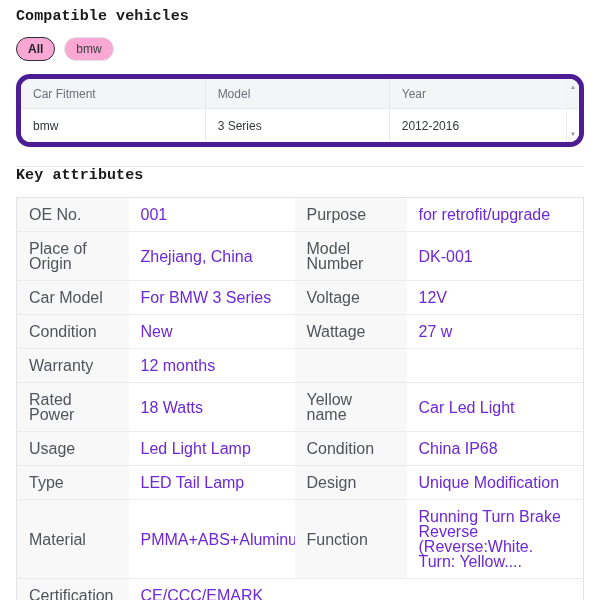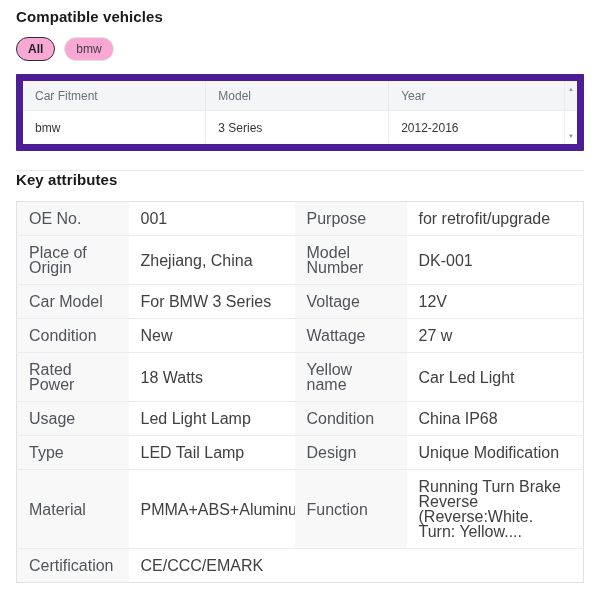--- a/index.html
+++ b/index.html
@@ -1,42 +1,42 @@
 <!DOCTYPE html>
 <html><head>
 <meta charset="utf-8">
 <style>
   html,body{margin:0;padding:0;width:600px;height:600px;background:#fff;overflow:hidden;}
   body{font-family:"Liberation Sans","DejaVu Sans",sans-serif;color:#222;box-sizing:border-box;padding:8px 16px 0 16px;}
-  h2.section-title{font-size:15px;font-weight:700;color:#1a1a1a;margin:0;letter-spacing:.1px;}
+  h2.section-title{font-size:15px;font-weight:700;color:#1a1a1a;margin:0;letter-spacing:.1px;font-family:Liberation Mono, monospace;}
 
   
   .pill-row{display:flex;gap:9px;margin:12px 0 0 0;}
   .pill{border-radius:999px;background:#f9a8d4;font-size:12px;height:24px;padding:0 11px;display:inline-flex;align-items:center;justify-content:center;cursor:pointer;font-family:inherit;}
   .pill.selected{border:1.5px solid #2b2f36;color:#1e2126;font-weight:700;}
   .pill:not(.selected){border:1px solid #e1e3e6;color:#3c4046;font-weight:400;}
 
   
-  .veh-table-wrap{position:relative;border:7px solid #4c1d95;border-radius:1px;margin-top:13px;overflow:hidden;}
+  .veh-table-wrap{position:relative;border:5px solid #4c1d95;border-radius:14px;margin-top:13px;overflow:hidden;}
   table{border-collapse:collapse;width:100%;}
   .veh-table th{background:#f4f5f7;height:29px;font-weight:400;color:#6b7078;text-align:left;padding:0 12px;font-size:12px;border-bottom:1px solid #e7e9eb;}
   .veh-table td{height:33px;padding:0 12px;font-size:12px;color:#33373c;background:#fff;}
   .veh-table th + th,.veh-table td + td{border-left:1px solid #e9eaed;}
   .veh-scrollbar{position:absolute;top:0;right:0;bottom:0;width:13px;border-left:1px solid #ededf0;display:flex;flex-direction:column;justify-content:space-between;align-items:center;padding:5px 0;box-sizing:border-box;}
   .sb-btn{font-size:6px;color:#8f959d;line-height:1;cursor:pointer;}
 
   hr.divider{border:none;border-top:1px solid #e8e8ea;margin:19px 0 0 0;}
   .ka-title{margin-top:23px;}
 
   
   .attr-table{border:1px solid #e0e2e6;margin-top:13px;table-layout:fixed;}
   .attr-table td{font-size:16px;border-bottom:1px solid #ebecee;box-sizing:border-box;padding:9px 12px;vertical-align:middle;line-height:15px;height:34px;overflow:hidden;}
   .attr-table tr:last-child td{border-bottom:none;}
   .attr-label{background:#f8f8f9;color:#50545a;}
-  .attr-value{color:#404040;padding-left:14px;}
+  .attr-value{color:#6d28d9;padding-left:14px;}
   .attr-label.empty,.attr-value.empty{background:#fff;}
 </style>
 </head>
 <body>
 
 <h2 class="section-title">Compatible vehicles</h2>
 
 <div class="pill-row">
     <button class="pill selected">All</button>
     <button class="pill">bmw</button>
@@ -100,20 +100,26 @@
         <td class="attr-label">Voltage</td>
         <td class="attr-value">12V</td>
       </tr>
       <tr>
         <td class="attr-label">Condition</td>
         <td class="attr-value">New</td>
         <td class="attr-label">Wattage</td>
         <td class="attr-value">27 w</td>
       </tr>
       <tr>
+        <td class="attr-label">Warranty</td>
+        <td class="attr-value">12 months</td>
+        <td class="attr-label"></td>
+        <td class="attr-value"></td>
+      </tr>
+      <tr>
         <td class="attr-label">Rated Power</td>
         <td class="attr-value">18 Watts</td>
         <td class="attr-label">Yellow name</td>
         <td class="attr-value">Car Led Light</td>
       </tr>
       <tr>
         <td class="attr-label">Usage</td>
         <td class="attr-value">Led Light Lamp</td>
         <td class="attr-label">Condition</td>
         <td class="attr-value">China IP68</td>

